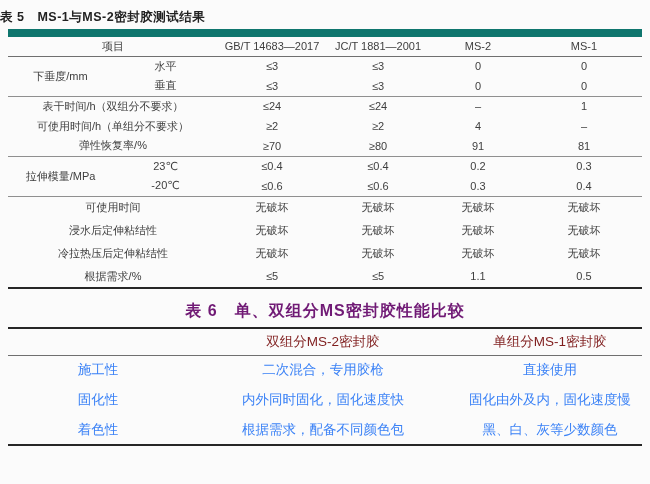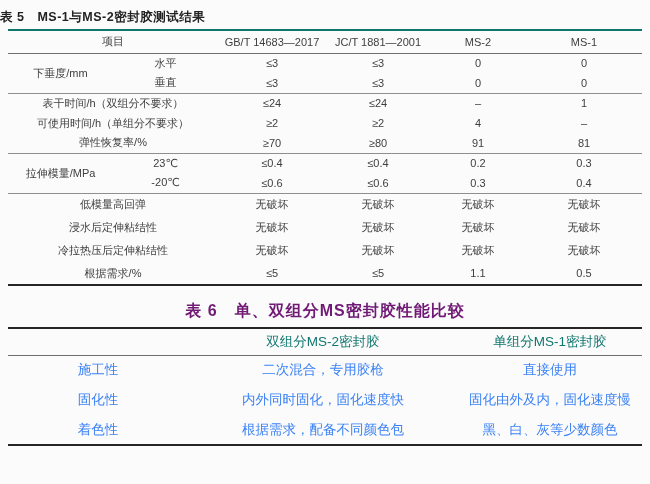--- a/index.html
+++ b/index.html
@@ -17,21 +17,21 @@
   .t5-title {
     position: absolute; top: 9px; left: 0; width: 100%;
     text-align: left; font-weight: bold; font-size: 12.5px; color: #222;
     letter-spacing: 0.5px;
   }
   table { border-collapse: collapse; table-layout: fixed; }
   td, th { overflow: hidden; white-space: nowrap; }
 
   .t5 {
     position: absolute; top: 29px; left: 8px; width: 634px;
-    border-top: 2px solid #0f766e; border-bottom: 2px solid #262626;
+    border-top: 8px solid #0f766e; border-bottom: 2px solid #262626;
     font-size: 11px;
   }
   .t5 th {
     height: 23px; font-weight: normal; text-align: center;
     border-bottom: 1px solid #6f6f6f; color: #3e3e3e;
   }
   .t5 td { height: 20px; text-align: center; }
   .t5 tr.tall td { height: 23px; }
   .t5 tr.sep > td { border-bottom: 1px solid #8f8f8f; }
   .t5 td.sepb { border-bottom: 1px solid #8f8f8f; }
@@ -42,21 +42,21 @@
     text-align: center; font-weight: bold; font-size: 16px; color: #701a75;
     letter-spacing: 1px;
   }
   .t6 {
     position: absolute; top: 327px; left: 8px; width: 634px;
     border-top: 2px solid #262626; border-bottom: 2.5px solid #262626;
     font-size: 13.5px;
   }
   .t6 th {
     height: 27px; font-weight: normal; text-align: center;
-    border-bottom: 1px solid #6f6f6f; color: #0f766e;
+    border-bottom: 1px solid #6f6f6f; color: #7f1d1d;
   }
   .t6 td { height: 30px; text-align: center; color: #3b82f6; }
 </style>
 </head>
 <body>
 
 <div class="page">
 
   <div class="t5-title">表 5　MS-1与MS-2密封胶测试结果</div>
 
@@ -124,21 +124,21 @@
         <td>0.3</td>
       </tr>
       <tr class="sep">
         <td>-20℃</td>
         <td>≤0.6</td>
         <td>≤0.6</td>
         <td>0.3</td>
         <td>0.4</td>
       </tr>
       <tr class="tall">
-        <td colspan="2">低模量高回弹</td>
+        <td colspan="2">可使用时间</td>
         <td>无破坏</td>
         <td>无破坏</td>
         <td>无破坏</td>
         <td>无破坏</td>
       </tr>
       <tr class="tall">
         <td colspan="2">浸水后定伸粘结性</td>
         <td>无破坏</td>
         <td>无破坏</td>
         <td>无破坏</td>

